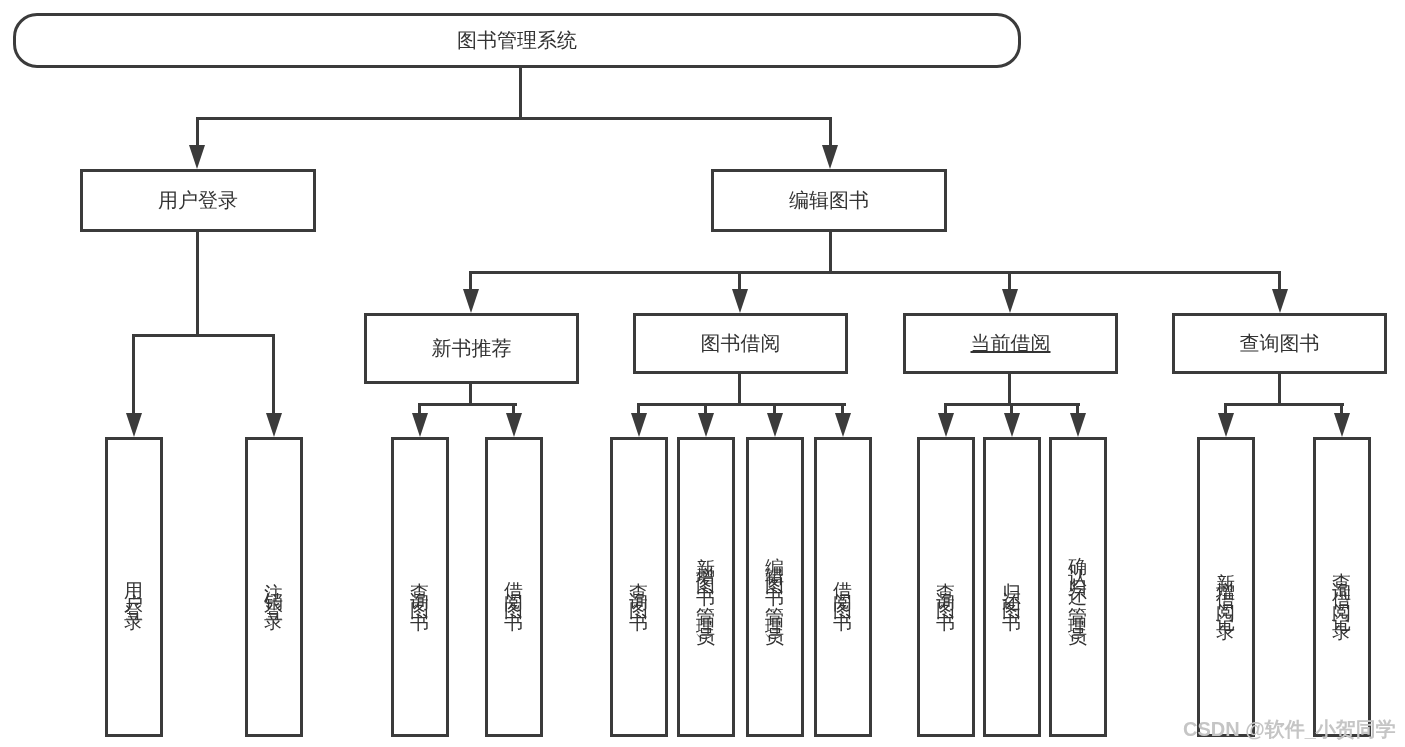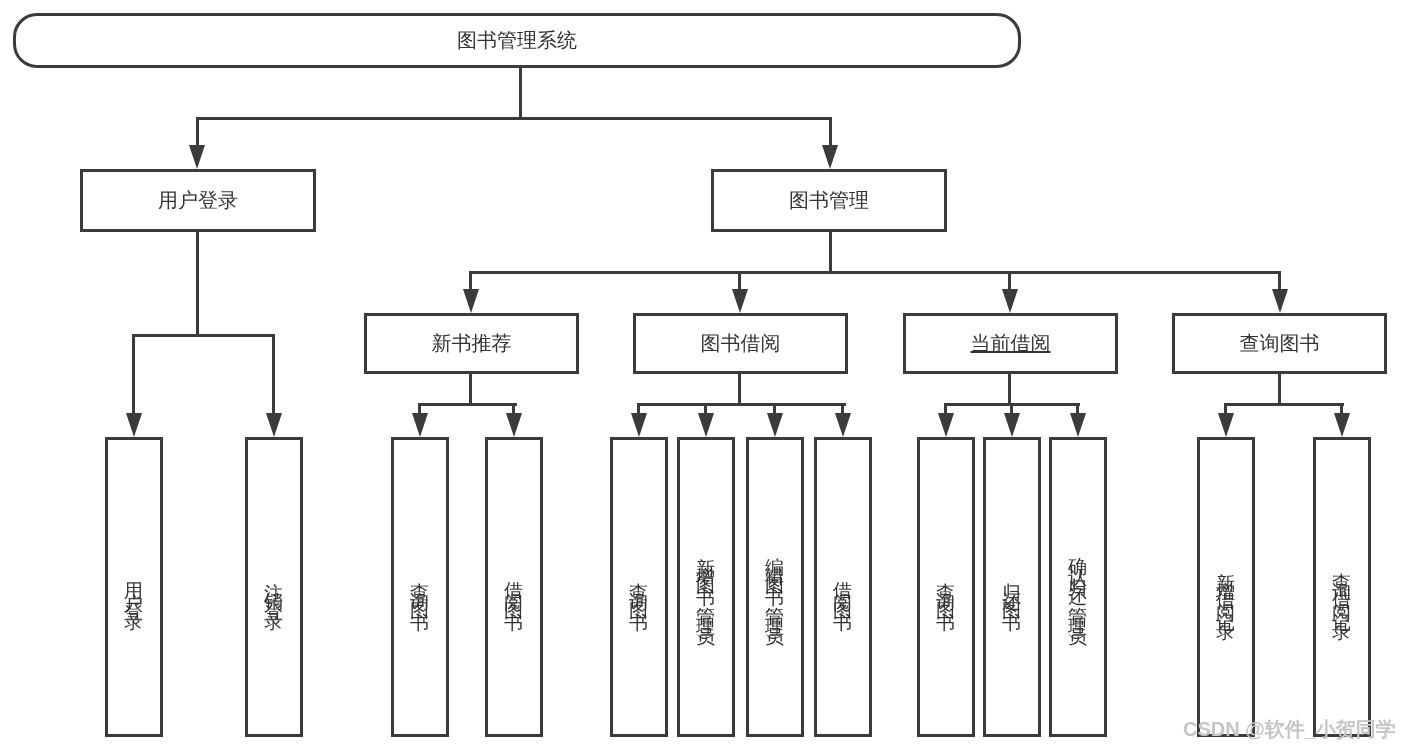--- a/index.html
+++ b/index.html
@@ -102,24 +102,24 @@
   <div class="arw" style="left:1334px;top:413px;"></div>
 
   <div class="box" style="left:13px;top:13px;width:1008px;height:55px;border-radius:24px;">
     <span>图书管理系统</span>
   </div>
 
   <div class="box" style="left:80px;top:169px;width:236px;height:63px;">
     <span>用户登录</span>
   </div>
   <div class="box" style="left:711px;top:169px;width:236px;height:63px;">
-    <span>图书管理</span>
+    <span>编辑图书</span>
   </div>
 
-  <div class="box" style="left:364px;top:313px;width:215px;height:61px;">
+  <div class="box" style="left:364px;top:313px;width:215px;height:71px;">
     <span>新书推荐</span>
   </div>
   <div class="box" style="left:633px;top:313px;width:215px;height:61px;">
     <span>图书借阅</span>
   </div>
   <div class="box" style="left:903px;top:313px;width:215px;height:61px;text-decoration:underline;">
     <span>当前借阅</span>
   </div>
   <div class="box" style="left:1172px;top:313px;width:215px;height:61px;">
     <span>查询图书</span>

